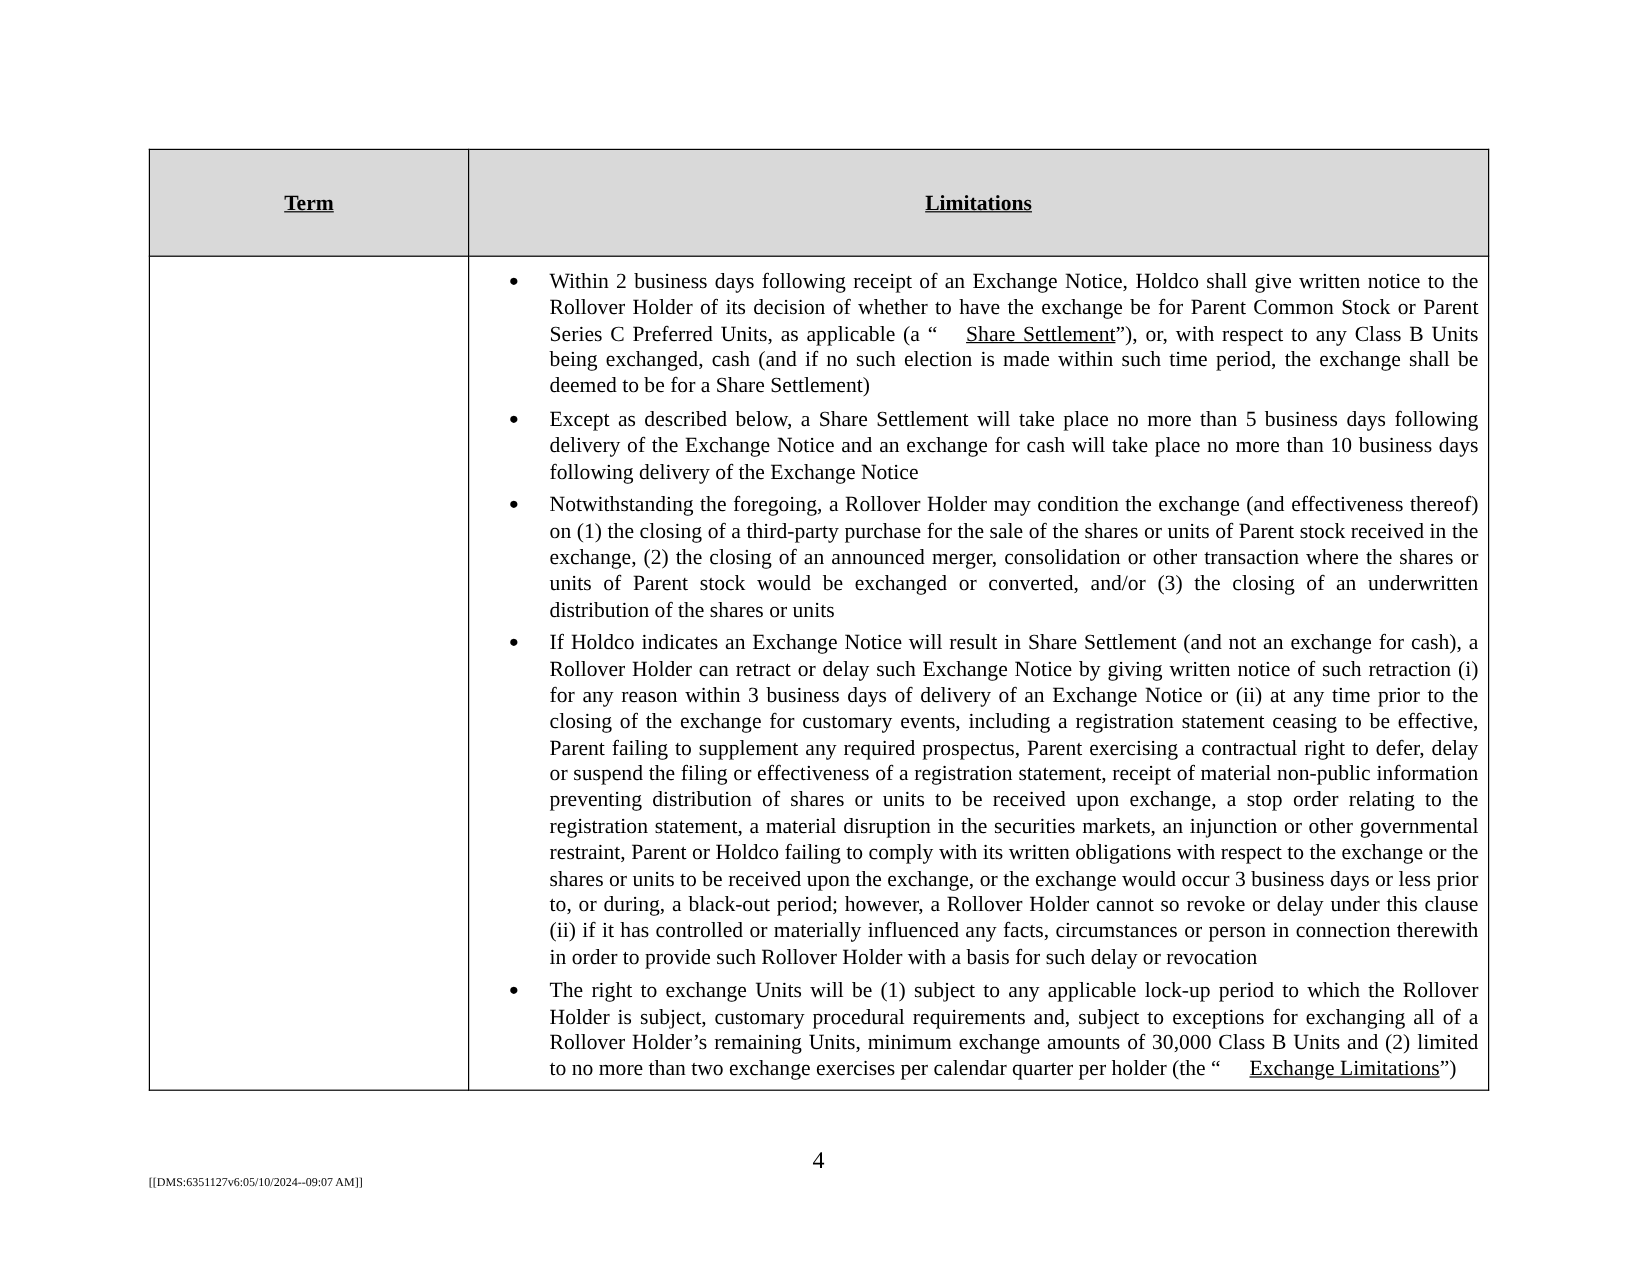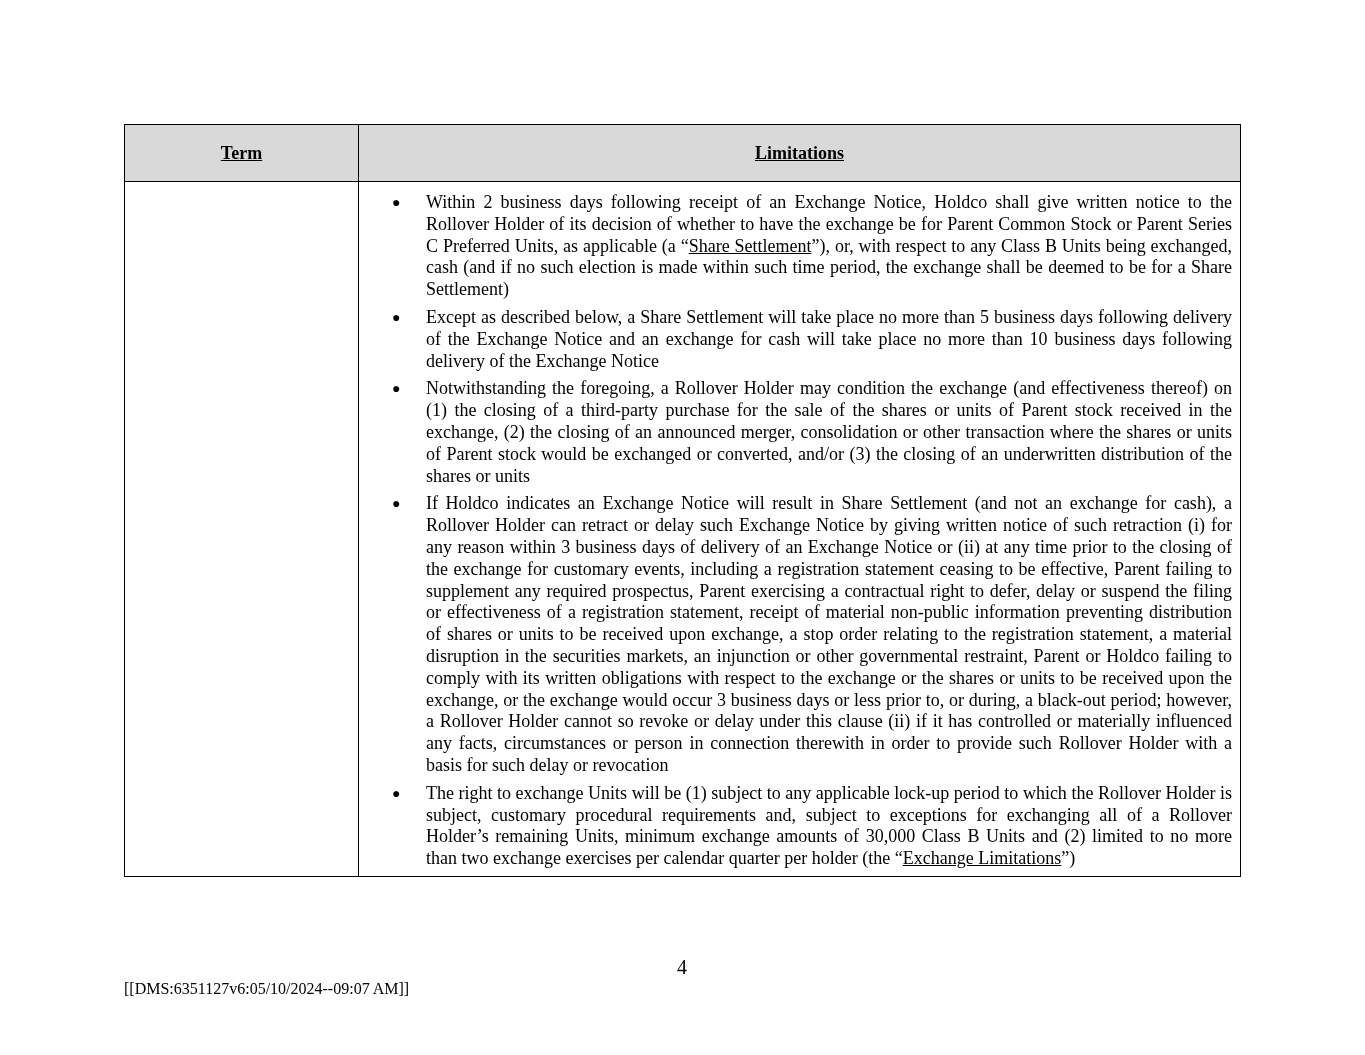--- a/index.html
+++ b/index.html
@@ -4,42 +4,42 @@
 <style>
   html, body { margin: 0; padding: 0; background: #ffffff; }
   body {
     width: 1365px; height: 1055px; position: relative; overflow: hidden;
     font-family: "Liberation Serif", "DejaVu Serif", serif; color: #000;
   }
   .doc-table {
     position: absolute; left: 124px; top: 124px; width: 1117px;
     border-collapse: collapse; table-layout: fixed;
   }
-  .doc-table th, .doc-table td { border: 1px solid #000; vertical-align: top; padding: 0; }
+  .doc-table th, .doc-table td { border: 1px solid #000; vertical-align: top; padding: 16px; }
   .doc-table th {
     background: #d9d9d9; height: 56px; vertical-align: middle;
     font-weight: bold; font-size: 18px; text-decoration: underline; text-align: center;
   }
   .col-term { width: 233px; }
   .desc-cell { padding: 10px 8px 6px 30px !important; }
   ul.bullets { margin: 0; padding: 0; list-style: none; }
   ul.bullets li {
     position: relative; padding-left: 37px; margin-bottom: 6px;
     font-size: 18px; line-height: 21.8px; text-align: justify;
   }
   ul.bullets li:last-child { margin-bottom: 0; }
   .bullet-dot {
     position: absolute; left: 3px; top: 0; font-size: 14px;
   }
-  .u { text-decoration: underline; }
+  .u { text-decoration: underline; margin-left: 24px; }
   .page-number {
     position: absolute; left: 672px; top: 956px; font-size: 20px; width: 20px; text-align: center;
   }
   .dms-footer {
-    position: absolute; left: 124px; top: 980px; font-size: 16px;
+    position: absolute; left: 124px; top: 980px; font-size: 10px;
   }
 </style>
 </head>
 <body>
 
 <table class="doc-table">
   <thead>
     <tr>
       <th class="col-term">Term</th>
       <th>Limitations</th>

